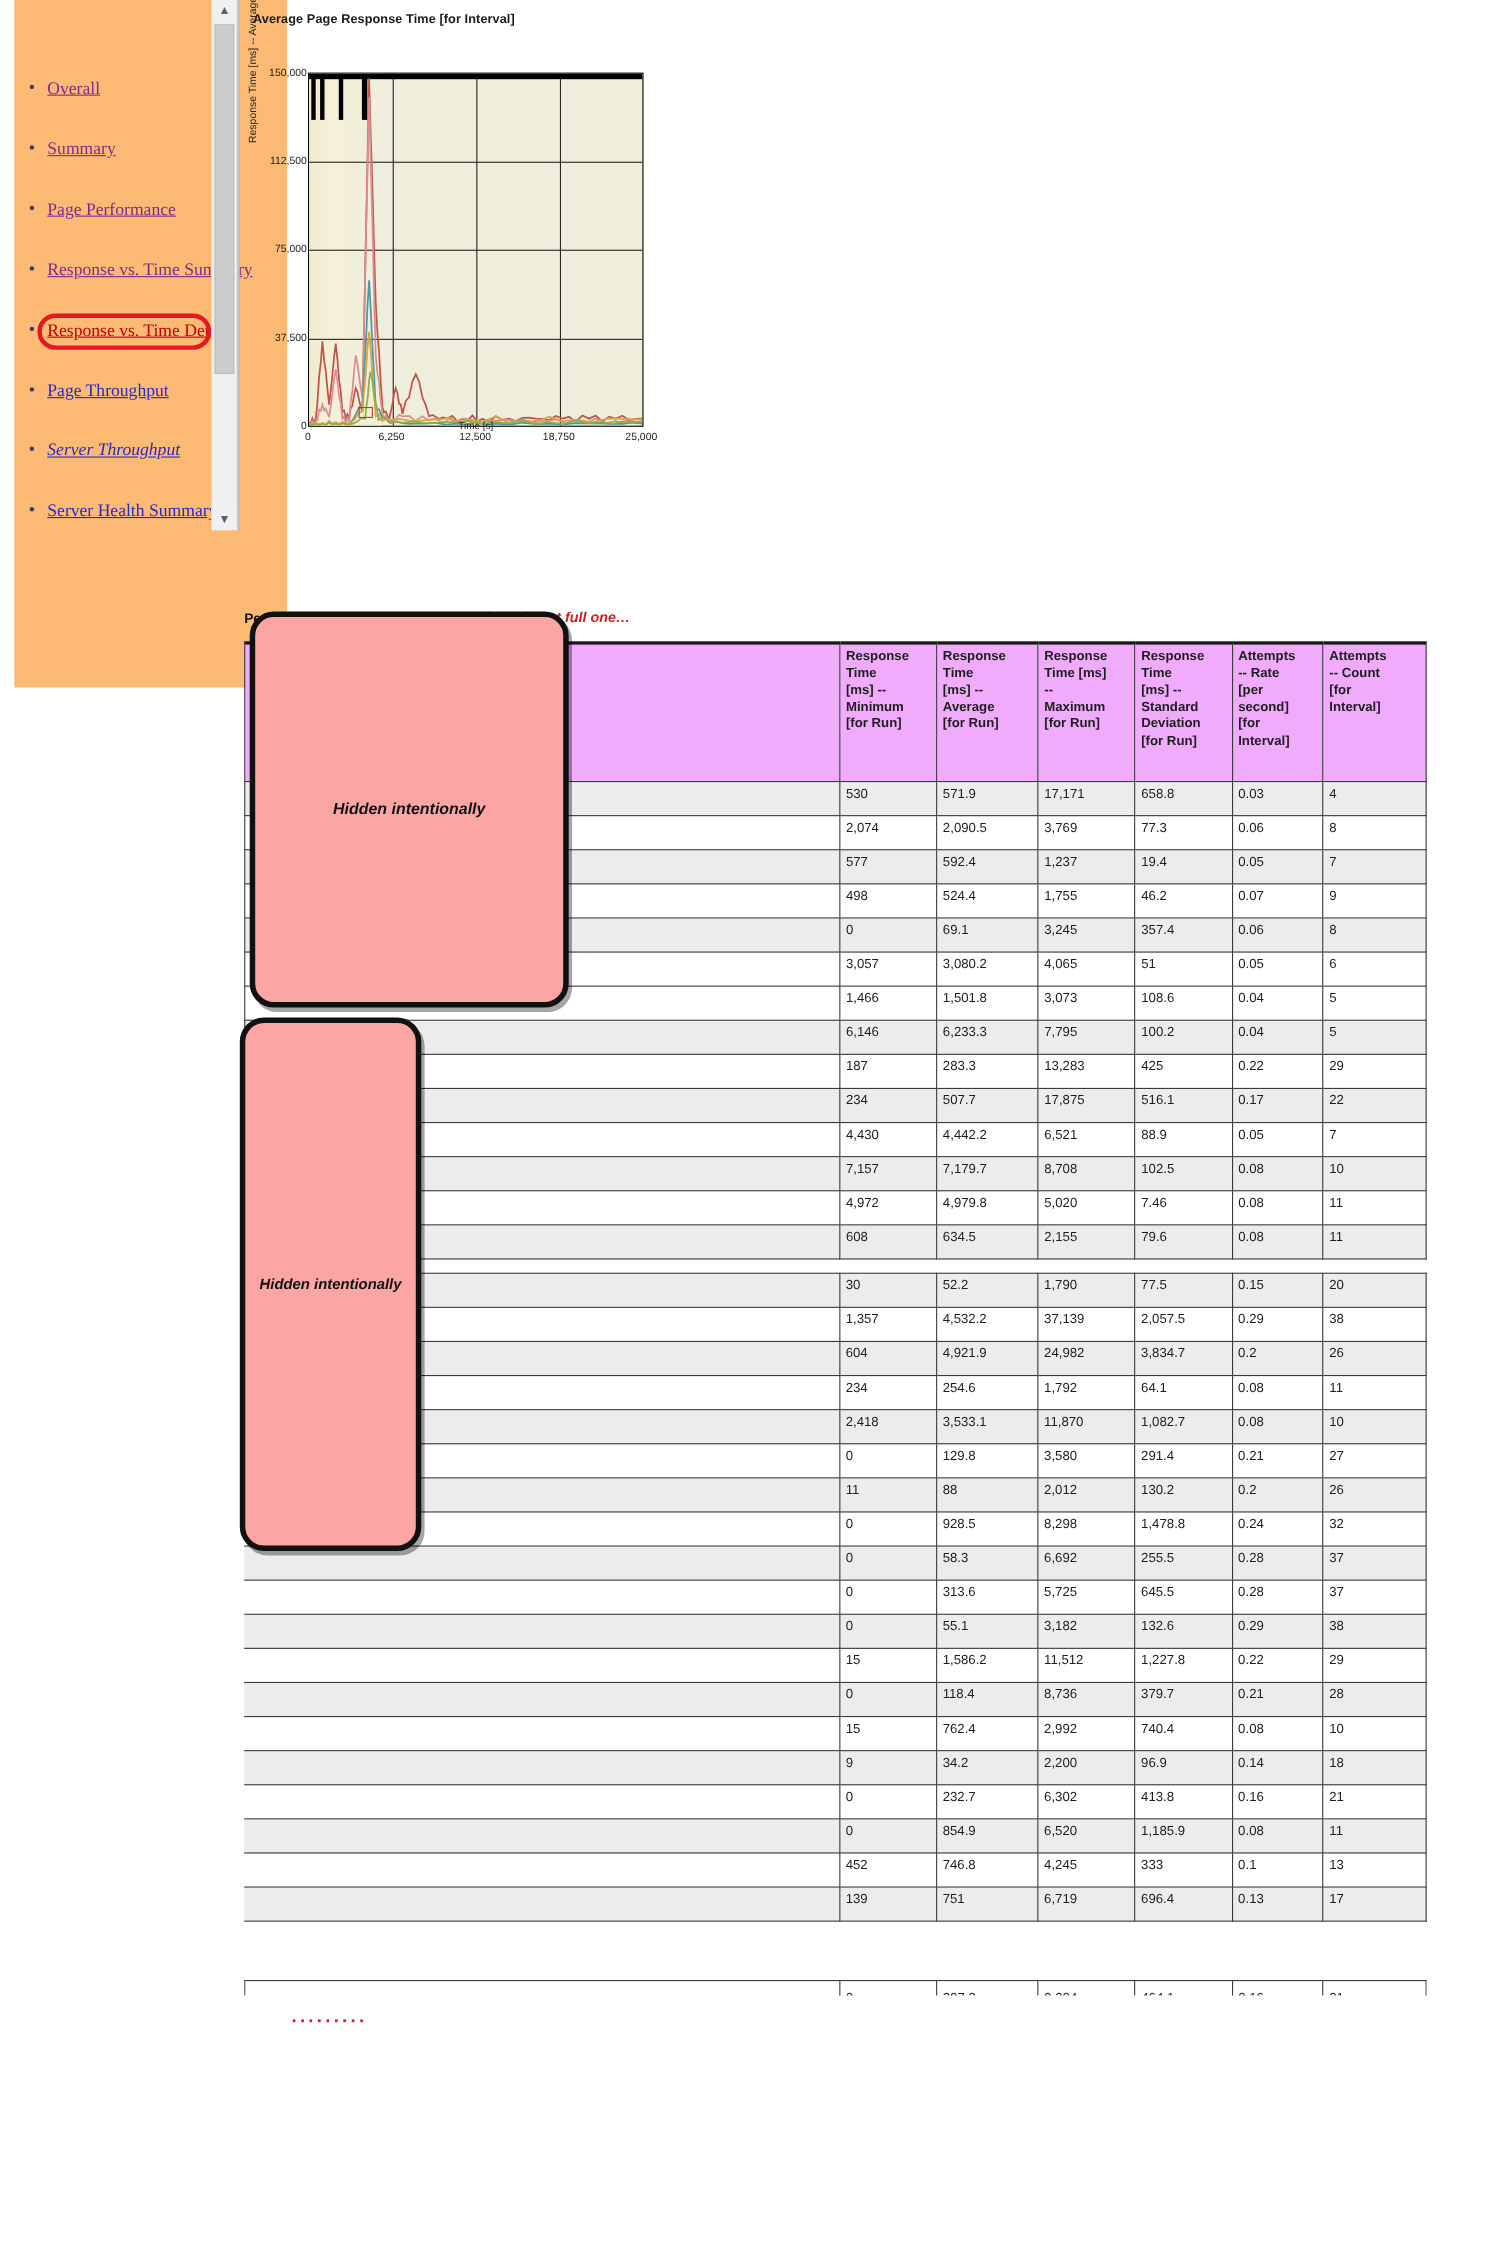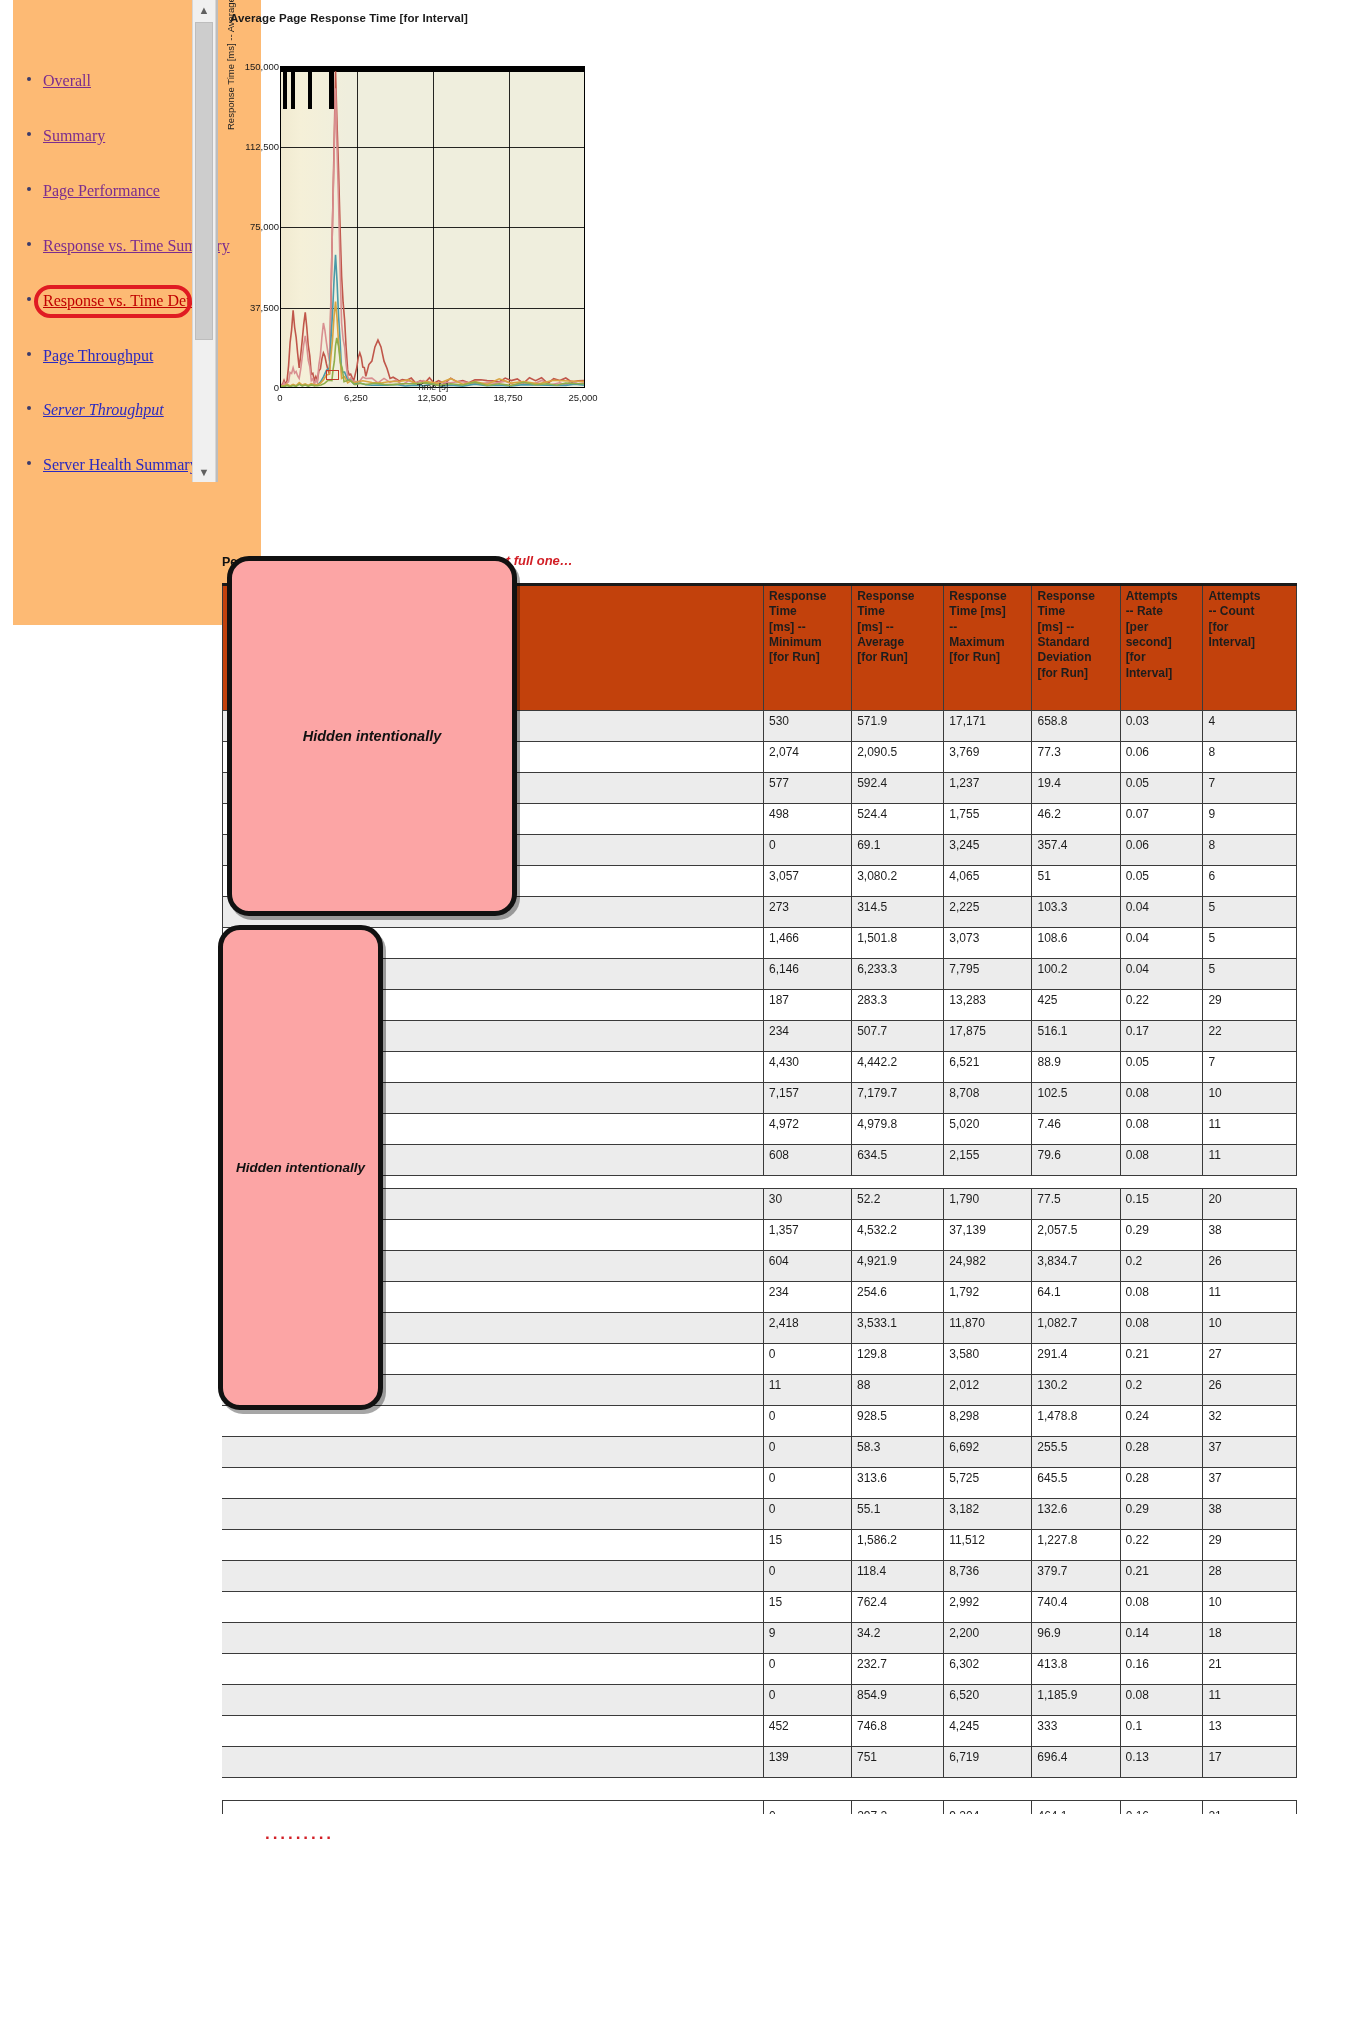--- a/index.html
+++ b/index.html
@@ -133,21 +133,21 @@
     padding:3px 5px;
     vertical-align:top;
     line-height:1.28;
   }
   table.perf thead th{
     font-weight:bold;font-size:12px;
     height:118px;
     text-align:left;
     border-top:3px solid #1a1a1a;
     border-bottom:1px solid #3a3a3a;
-    background:#c2410c;
+    background:#f0abfc;
   }
   th.name-col{border-left:none;border-right:1px solid #3a3a3a;}
   td.name-col{border-left:none;}
   tr.alt td{background:#ececec;}
   td{height:24px;}
   col.c-name{width:405px;}
   col.c-num{width:66px;}
   col.c-num2{width:69px;}
   col.c-num3{width:66px;}
   col.c-num4{width:66px;}
@@ -404,29 +404,20 @@
         </tr>
         <tr>
           <td class="name-col"></td>
           <td>3,057</td>
           <td>3,080.2</td>
           <td>4,065</td>
           <td>51</td>
           <td>0.05</td>
           <td>6</td>
         </tr>
-        <tr class="alt">
-          <td class="name-col"></td>
-          <td>273</td>
-          <td>314.5</td>
-          <td>2,225</td>
-          <td>103.3</td>
-          <td>0.04</td>
-          <td>5</td>
-        </tr>
         <tr>
           <td class="name-col"></td>
           <td>1,466</td>
           <td>1,501.8</td>
           <td>3,073</td>
           <td>108.6</td>
           <td>0.04</td>
           <td>5</td>
         </tr>
         <tr class="alt">

